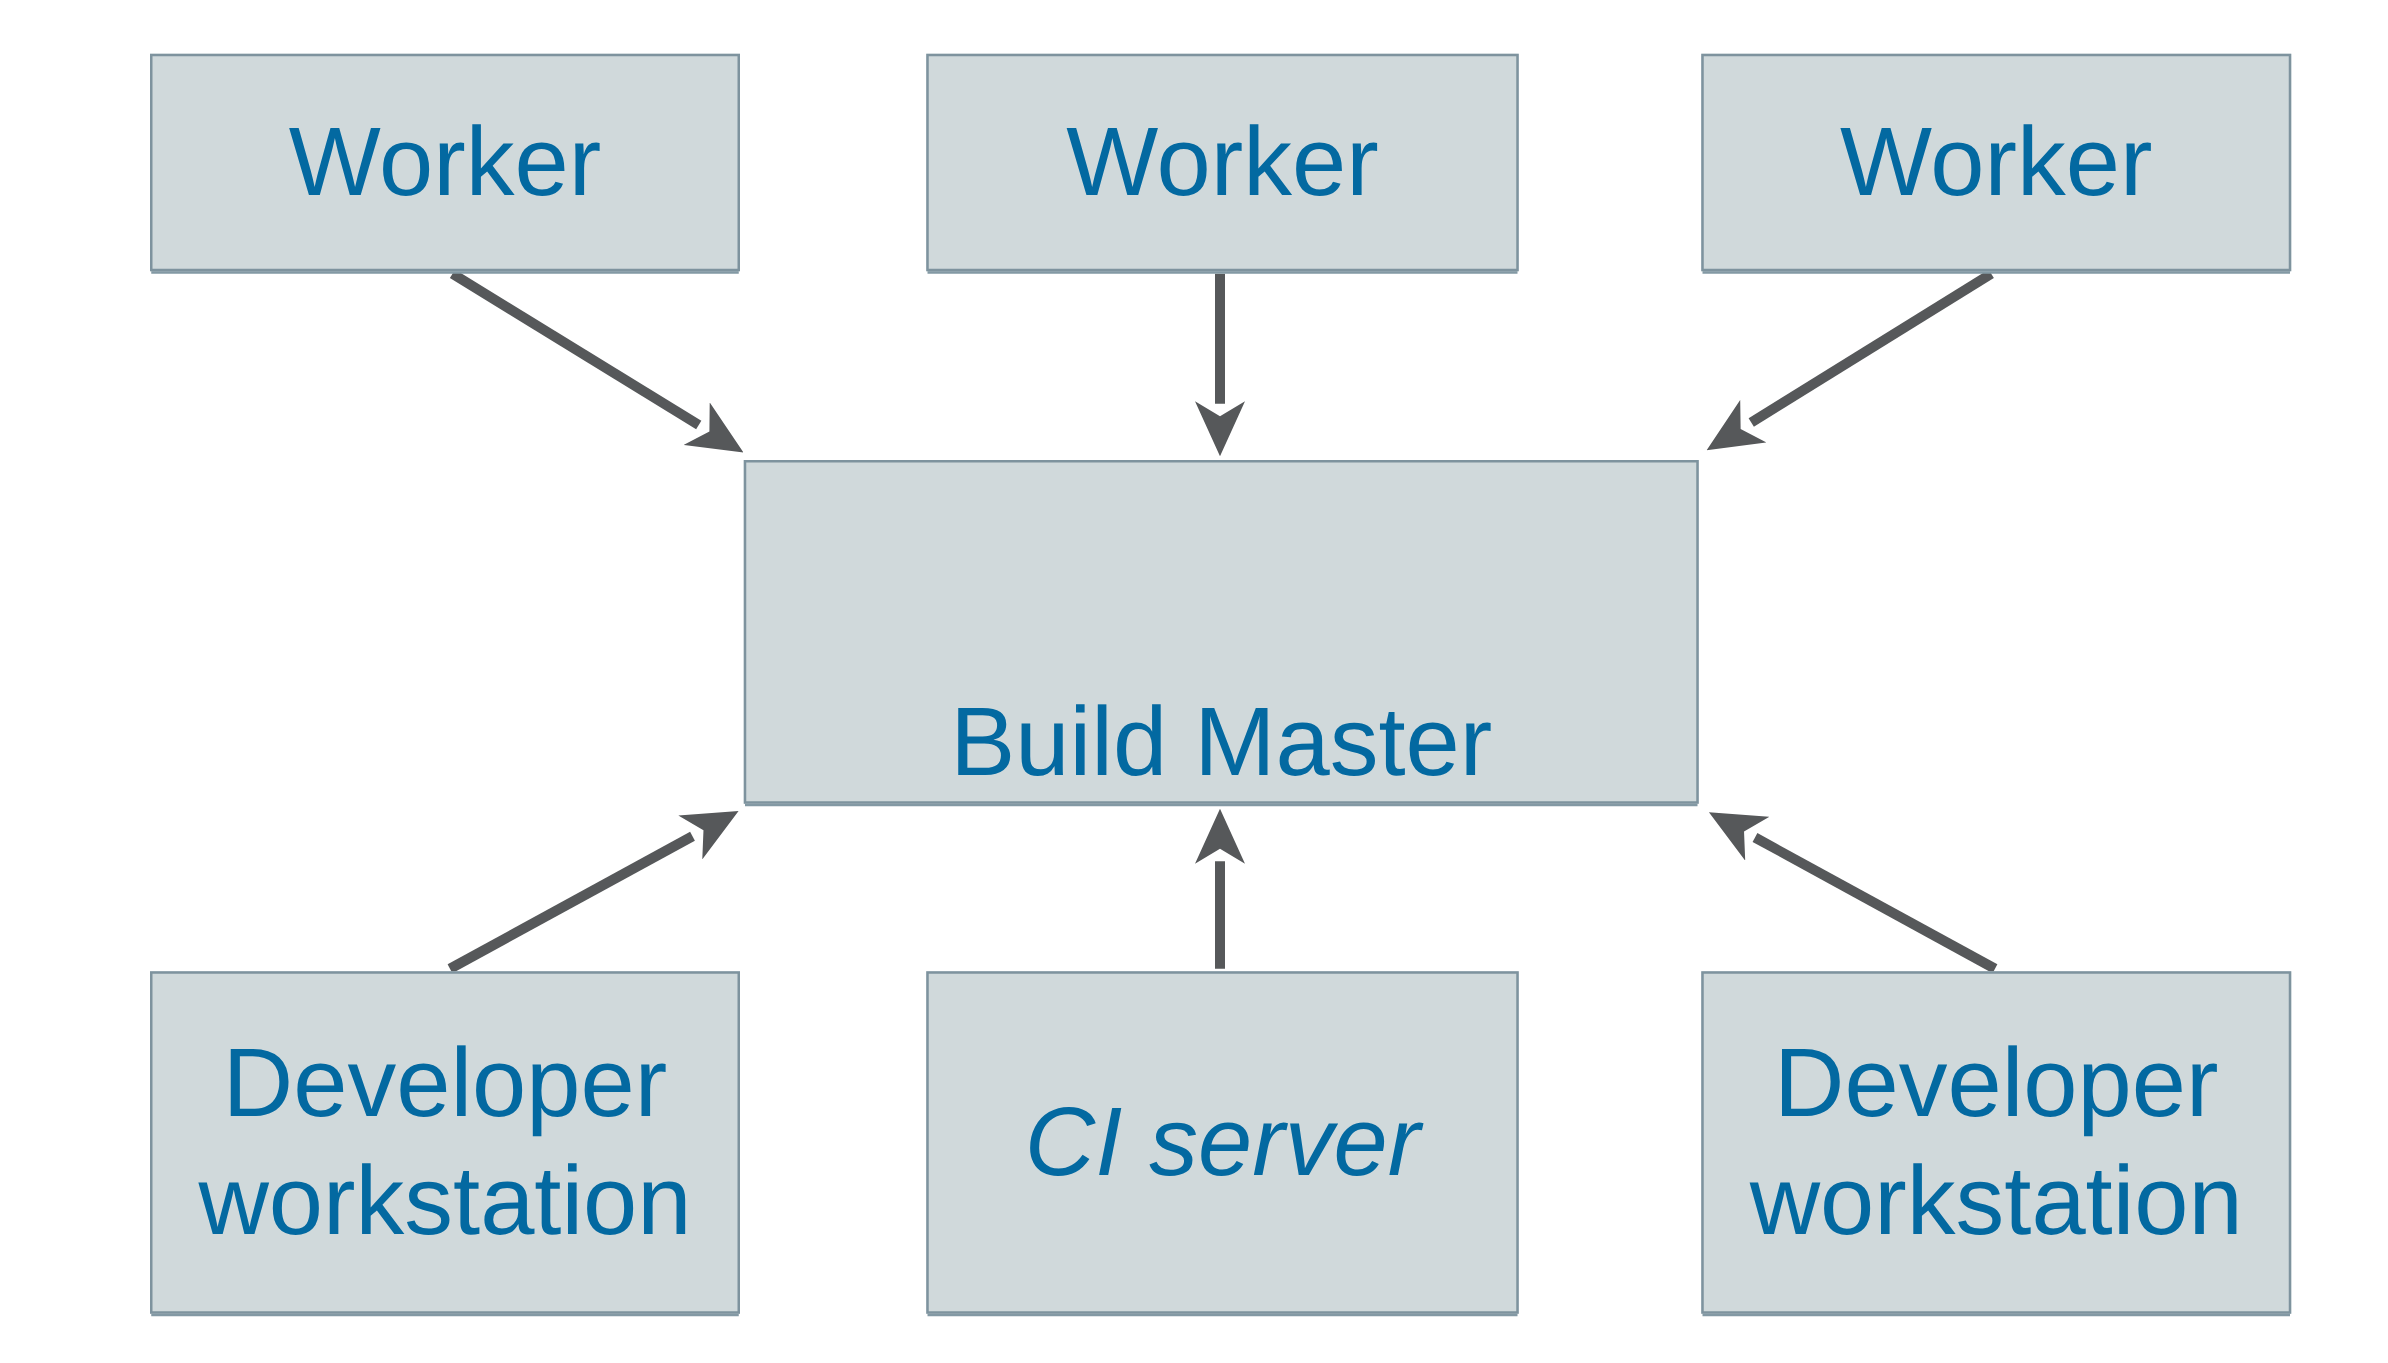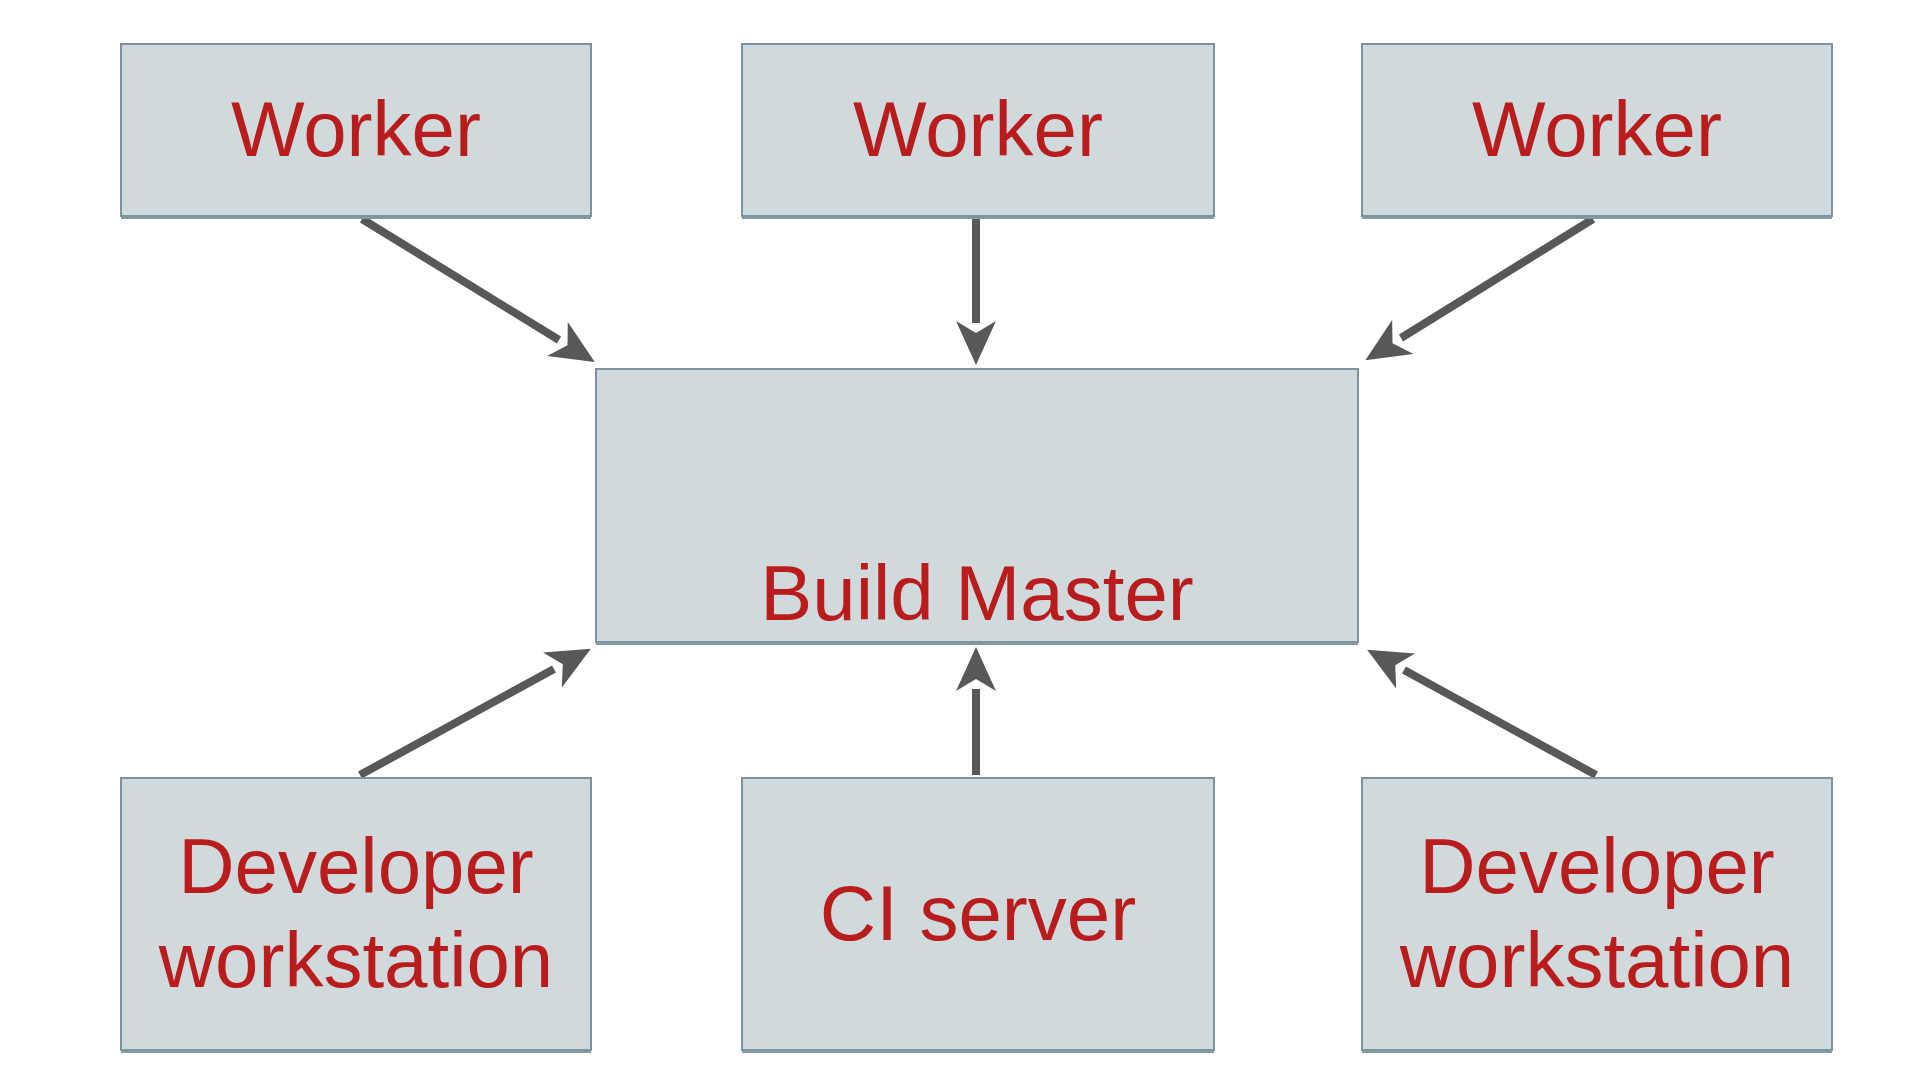--- a/index.html
+++ b/index.html
@@ -27,31 +27,31 @@
   .node {
     position: absolute;
     box-sizing: border-box;
     background: #d0d9db;
     border: 2px solid #7e939e;
     box-shadow: 0 3px 0 -1px #8399a4;
     display: flex;
     align-items: center;
     justify-content: center;
     text-align: center;
-    color: #b91c1c;
+    color: #0369a1;
     font-size: 78px;
     line-height: 1.2;
     padding: 0 18px;
   }
   #node-worker-1     { left: 120px;  top: 43px;  width: 472px; height: 174px; }
   #node-worker-2     { left: 741px;  top: 43px;  width: 474px; height: 174px; }
   #node-worker-3     { left: 1361px; top: 43px;  width: 472px; height: 174px; }
   #node-build-master { left: 595px;  top: 368px; width: 764px; height: 275px; align-items: flex-end; }
   #node-dev-left     { left: 120px;  top: 777px; width: 472px; height: 274px; }
-  #node-ci-server    { left: 741px;  top: 777px; width: 474px; height: 274px; }
+  #node-ci-server    { left: 741px;  top: 777px; width: 474px; height: 274px; font-style: italic; }
   #node-dev-right    { left: 1361px; top: 777px; width: 472px; height: 274px; }
 </style>
 </head>
 <body>
 
 <div class="canvas">
 
   <svg class="arrows" width="1910" height="1090" viewBox="0 0 1910 1090" xmlns="http://www.w3.org/2000/svg">
     <defs>
       <marker id="arrowhead" viewBox="0 0 11 10" refX="0.5" refY="5" markerWidth="5.5" markerHeight="5" orient="auto" markerUnits="strokeWidth">

